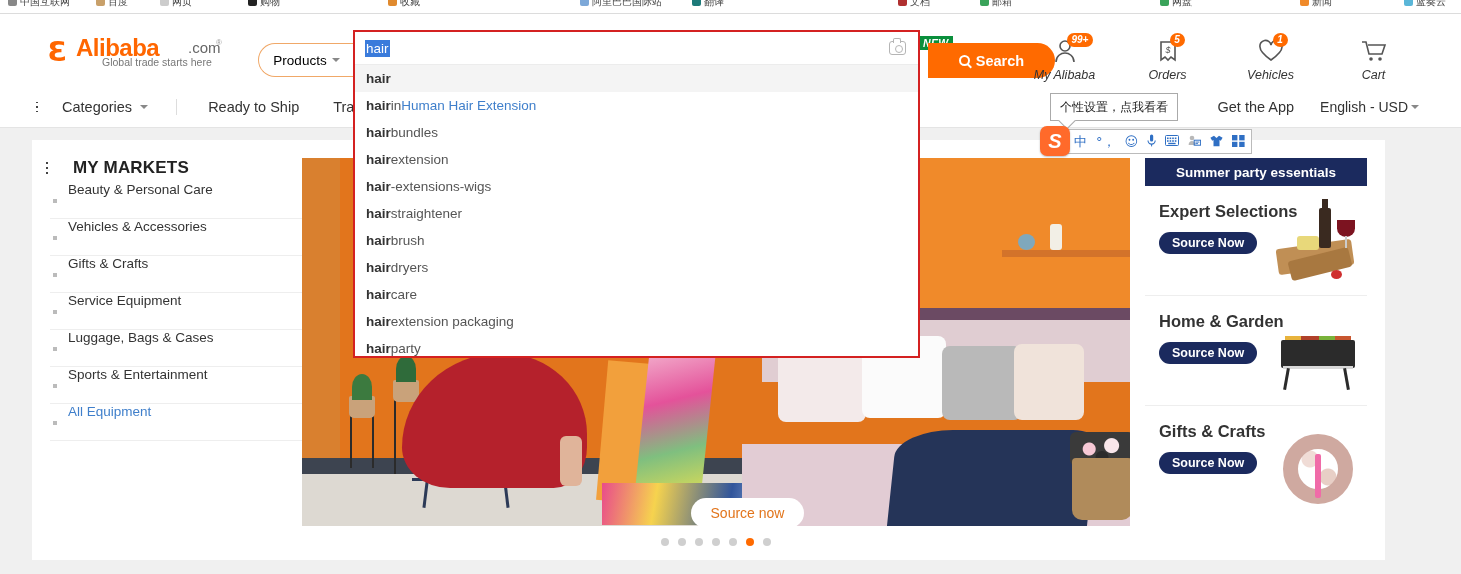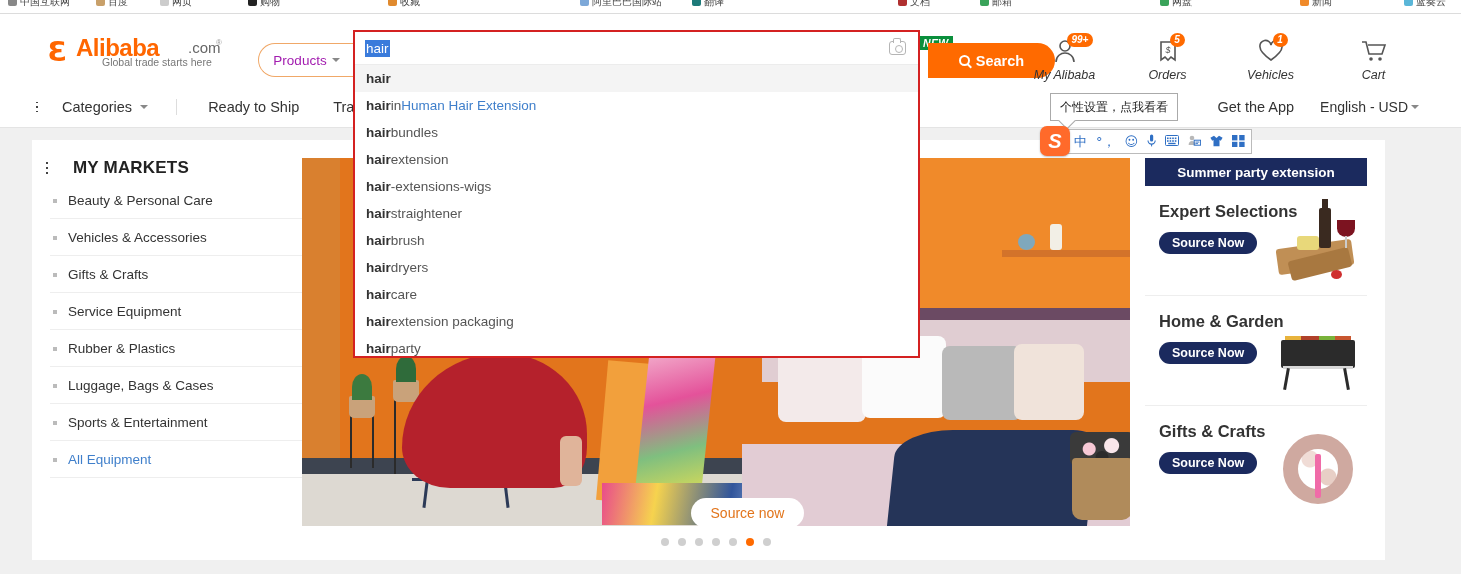--- a/index.html
+++ b/index.html
@@ -32,21 +32,21 @@
   .logo-tm { position:absolute; left:168px; top:6px; font-size:8px; color:#999; }
   .logo-tag { position:absolute; left:54px; top:24px; font-size:10.5px; color:#777; }
 
   
   .search-wrap { position:absolute; left:258px; top:29px; height:34px; }
   .prod-select {
     position:absolute; left:0; top:0; width:96px; height:34px;
     border:1px solid #f0a868; border-right:none;
     border-radius:17px 0 0 17px; background:#fff;
     display:flex; align-items:center; justify-content:center; gap:5px;
-    font-size:13.5px; color:#a21caf; cursor:pointer;
+    font-size:13.5px; color:#000000; cursor:pointer;
   }
   .caret-d { width:0;height:0;border-left:4px solid transparent;border-right:4px solid transparent;border-top:4px solid #888; }
 
   .search-field {
     position:absolute; left:96px; top:0; width:565px; height:34px;
     background:#fff; border:none; display:flex; align-items:center;
   }
   .search-text {
     position:absolute; left:12px; top:8px; font-size:13.5px; color:#ffffff;
     background:#3a7bdb; padding:0 1px; line-height:17px;
@@ -127,21 +127,21 @@
   .ime-ic { color:#2f6fc4; font-size:13px; line-height:1; display:inline-block; font-family:"DejaVu Sans", sans-serif;}
 
   
   .content { position:absolute; top:128px; left:0; width:1461px; height:446px; background:#f0f0f0; }
   .card { position:absolute; left:32px; top:12px; width:1353px; height:420px; background:#fff; }
 
   
   .markets { position:absolute; left:18px; top:18px; width:265px; }
   .markets-head { display:flex; align-items:center; gap:9px; font-size:17px; font-weight:bold;
                   color:#222; letter-spacing:0.2px; padding-bottom:4px;}
-  .mrow { position:relative; height:37px; border-bottom:1px solid #eee; display:flex; align-items:center;
+  .mrow { position:relative; height:37px; border-bottom:1px solid #eee; display:flex; 
           padding-left:18px; cursor:pointer;}
   .mrow:before { content:""; position:absolute; left:3px; top:17px; width:4px; height:4px; background:#bbb;}
   .mrow span.t { font-size:13.5px; color:#333; }
   .mrow.blue span.t { color:#3f7fcb; }
   .chev-r { position:absolute; right:6px; top:13px; width:6px;height:6px;
             border-top:1.5px solid #bbb; border-right:1.5px solid #bbb; transform:rotate(45deg);}
 
   
   .banner { position:absolute; left:270px; top:18px; width:828px; height:368px; overflow:hidden; background:#e2751c;}
   .bn-wall { position:absolute; left:0; top:0; width:828px; height:258px; background:#e2751c;}
@@ -392,23 +392,20 @@
         <div class="mrow">
             <span class="t">Vehicles &amp; Accessories</span>
           </div>
         <div class="mrow">
             <span class="t">Gifts &amp; Crafts</span>
           </div>
         <div class="mrow">
             <span class="t">Service Equipment</span>
           </div>
         <div class="mrow">
-            <span class="t">Rubber &amp; Plastics</span>
-          </div>
-        <div class="mrow">
             <span class="t">Luggage, Bags &amp; Cases</span>
           </div>
         <div class="mrow">
             <span class="t">Sports &amp; Entertainment</span>
           </div>
         <div class="mrow blue">
           <span class="t">All Equipment</span>
           <span class="chev-r"></span>
         </div>
       </div>
@@ -457,21 +454,21 @@
         <span class="dot"></span>
         <span class="dot"></span>
         <span class="dot"></span>
         <span class="dot"></span>
         <span class="dot"></span>
         <span class="dot on"></span>
         <span class="dot"></span>
       </div>
 
       <div class="promo">
-        <div class="promo-head">Summer party extension</div>
+        <div class="promo-head">Summer party essentials</div>
 
         <div class="promo-sec">
           <div class="promo-title">Expert Selections</div>
           <div class="promo-btn">Source Now</div>
           <div class="promo-img">
             <div class="cb-board"></div>
             <div class="cb-board2"></div>
             <div class="cb-cheese"></div>
             <div class="cb-bottle"></div>
             <div class="cb-glass"></div>

